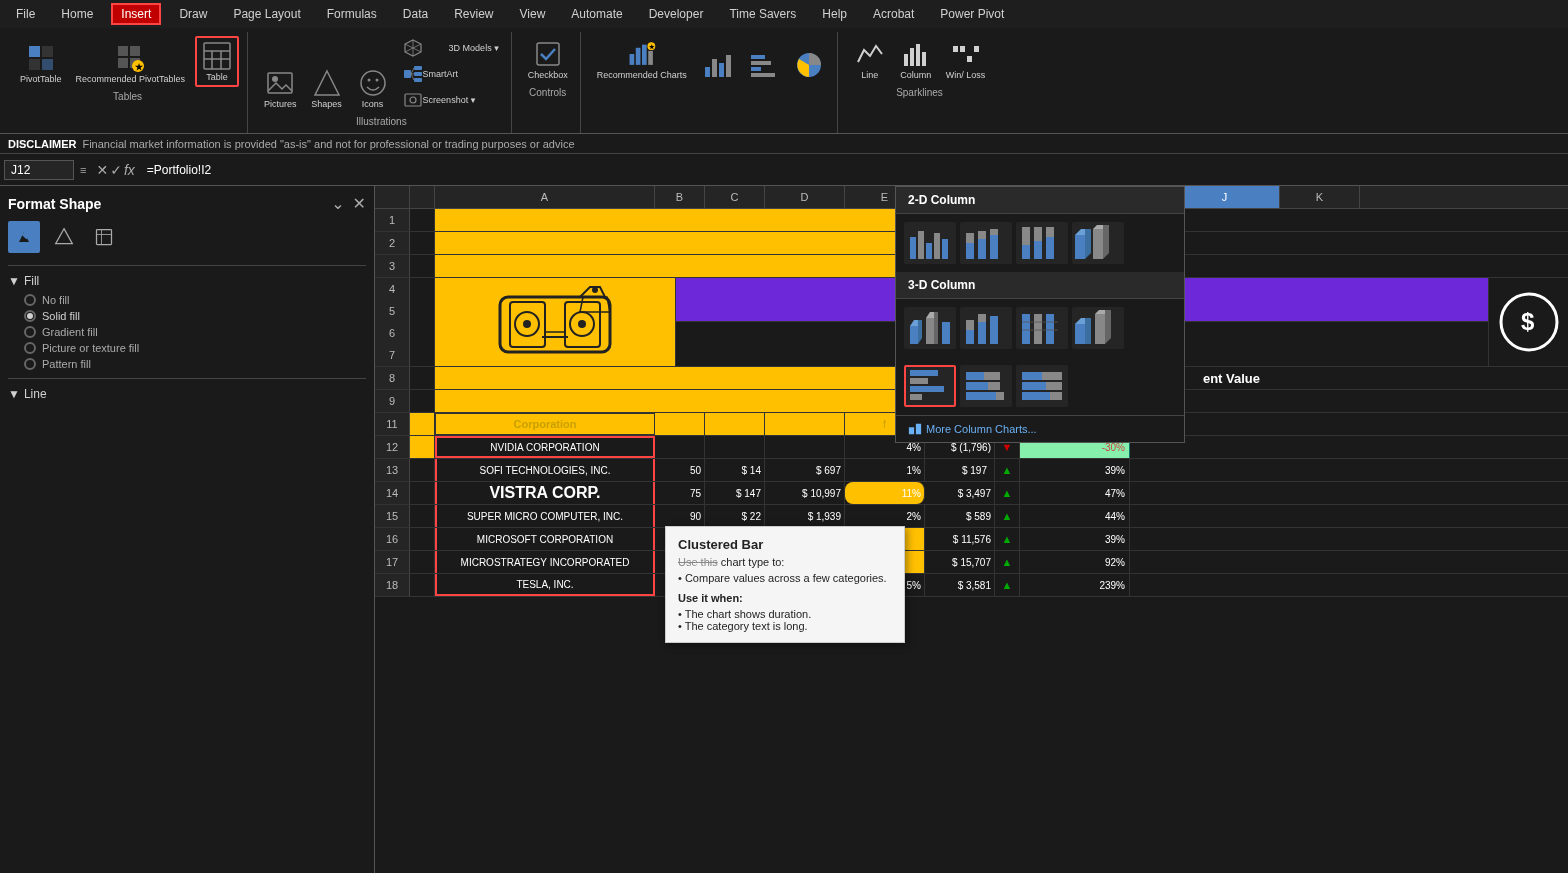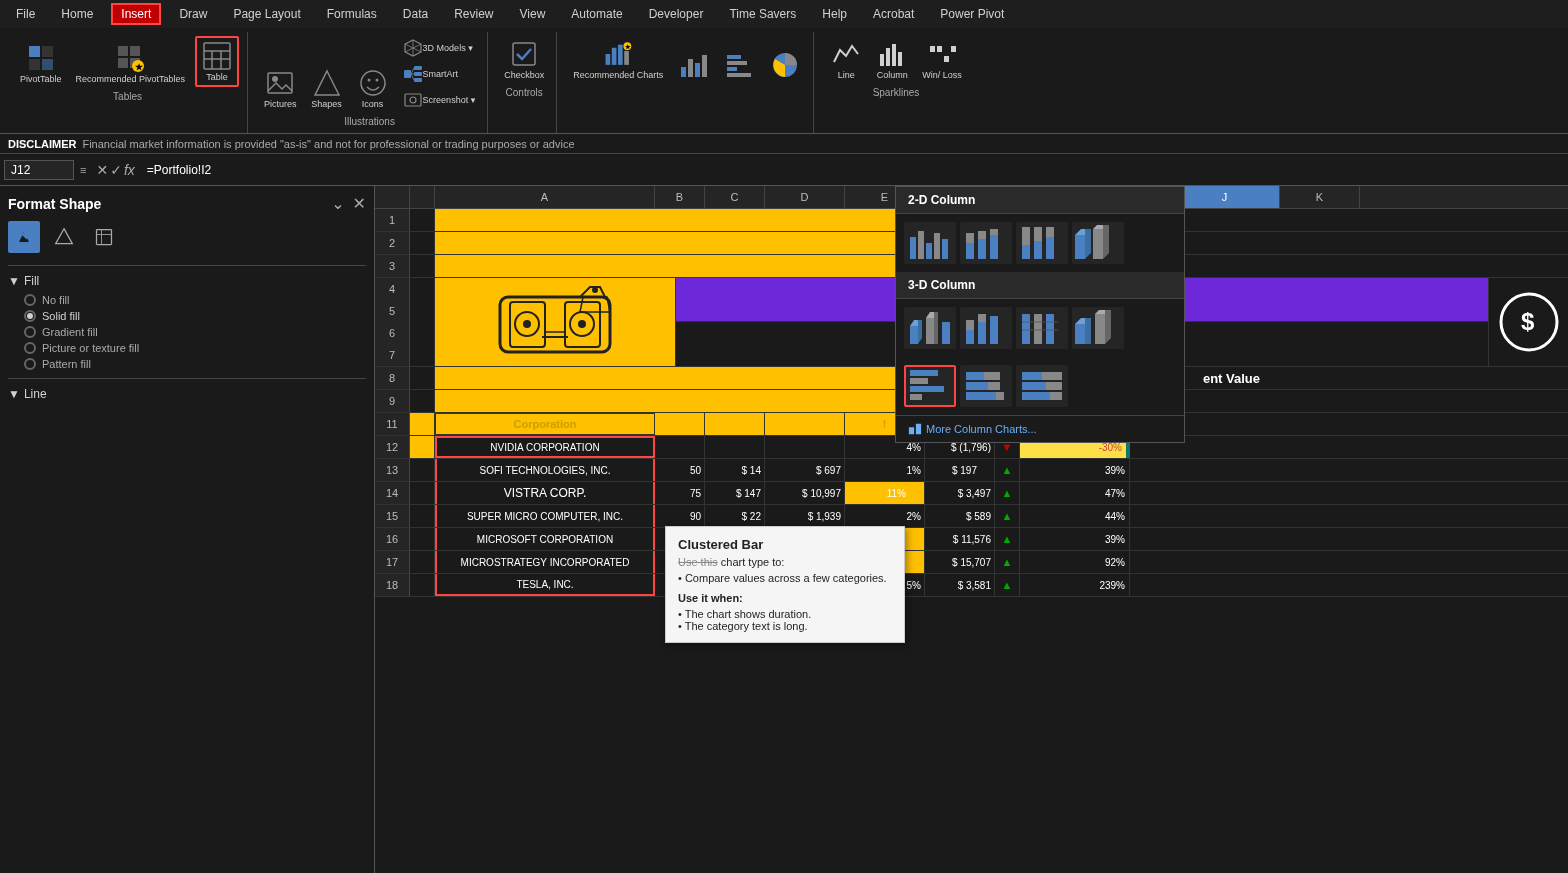--- a/index.html
+++ b/index.html
@@ -162,21 +162,21 @@
           <svg viewBox="0 0 28 28" fill="none">
               <circle cx="14" cy="14" r="12" stroke="#888" stroke-width="1.5" fill="none"></circle>
               <circle cx="10" cy="11" r="1.5" fill="#888"></circle>
               <circle cx="18" cy="11" r="1.5" fill="#888"></circle>
               <path d="M8 18 Q14 24 20 18" stroke="#888" stroke-width="1.5" fill="none"></path>
             </svg>
         </div>
         <span class="ribbon-label">Icons</span>
       </div>
       <div style="display:flex; flex-direction:column; gap:2px;">
-        <div class="ribbon-item" style="flex-direction:row; min-width:80px; justify-content:flex-start; padding:2px 4px;">
+        <div class="ribbon-item" style="flex-direction:row; min-width:80px; justify-content:flex-start; padding:2px 4px;gap:26px;">
           <div style="width:20px; height:20px; display:flex; align-items:center; justify-content:center;">
             <svg viewBox="0 0 20 20" fill="none">
                 <polygon points="10,2 18,6 18,14 10,18 2,14 2,6" stroke="#888" stroke-width="1.2" fill="none"></polygon>
                 <line x1="10" y1="2" x2="10" y2="18" stroke="#888" stroke-width="0.8"></line>
                 <line x1="2" y1="6" x2="18" y2="14" stroke="#888" stroke-width="0.8"></line>
                 <line x1="18" y1="6" x2="2" y2="14" stroke="#888" stroke-width="0.8"></line>
               </svg>
           </div>
           <span class="ribbon-label">3D Models ▾</span>
         </div>
@@ -511,46 +511,46 @@
     <div class="sheet-row">
       <div class="row-num">12</div>
       <div style="width:25px; border-right:1px solid #333; height:22px; background:#FFC000;"></div>
       <div style="width:220px; height:22px; border:2px solid #ff4444; display:flex; align-items:center; justify-content:center; font-size:10px; color:#fff; background:#1a1a1a;">NVIDIA CORPORATION</div>
       <div style="width:50px; height:22px; border-right:1px solid #333; font-size:10px; color:#fff; background:#1a1a1a; display:flex; align-items:center; justify-content:flex-end; padding-right:3px;"></div>
       <div style="width:60px; height:22px; border-right:1px solid #333; font-size:10px; color:#fff; background:#1a1a1a;"></div>
       <div style="width:80px; height:22px; border-right:1px solid #333; font-size:10px; color:#fff; background:#1a1a1a;"></div>
       <div style="width:80px; height:22px; border-right:1px solid #333; font-size:10px; color:#fff; background:#1a1a1a; display:flex; align-items:center; justify-content:flex-end; padding-right:3px;">4%</div>
       <div style="width:70px; height:22px; border-right:1px solid #333; font-size:10px; color:#fff; background:#1a1a1a; display:flex; align-items:center; justify-content:flex-end; padding-right:3px;">$ (1,796)</div>
       <div style="width:25px; height:22px; border-right:1px solid #333; font-size:11px; color:#cc0000; background:#1a1a1a; display:flex; align-items:center; justify-content:center;">▼</div>
-      <div style="width:110px; height:22px; border-right:4px solid #0f766e; font-size:10px; color:#cc4444; background:#fde047; display:flex; align-items:center; justify-content:flex-end; padding-right:4px;">-30%</div>
+      <div style="width:110px; height:22px; border-right:1px solid #0f766e; font-size:10px; color:#cc4444; background:#86efac; display:flex; align-items:center; justify-content:flex-end; padding-right:4px;">-30%</div>
       <div style="width:80px; height:22px; background:#1a1a1a;"></div>
     </div>
 
     <div class="sheet-row">
       <div class="row-num">13</div>
       <div style="width:25px; border-right:1px solid #333; height:22px;"></div>
       <div style="width:220px; height:22px; border-left:2px solid #ff4444; border-right:2px solid #ff4444; display:flex; align-items:center; justify-content:center; font-size:10px; color:#fff; background:#1a1a1a;">SOFI TECHNOLOGIES, INC.</div>
       <div style="width:50px; height:22px; border-right:1px solid #333; font-size:10px; color:#fff; background:#1a1a1a; display:flex; align-items:center; justify-content:flex-end; padding-right:3px;">50</div>
       <div style="width:60px; height:22px; border-right:1px solid #333; font-size:10px; color:#fff; background:#1a1a1a; display:flex; align-items:center; justify-content:flex-end; padding-right:3px;">$ 14</div>
       <div style="width:80px; height:22px; border-right:1px solid #333; font-size:10px; color:#fff; background:#1a1a1a; display:flex; align-items:center; justify-content:flex-end; padding-right:3px;">$ 697</div>
       <div style="width:80px; height:22px; border-right:1px solid #333; font-size:10px; color:#fff; background:#1a1a1a; display:flex; align-items:center; justify-content:flex-end; padding-right:3px;">1%</div>
-      <div style="width:70px; height:22px; border-right:1px solid #333; font-size:10px; color:#fff; background:#1a1a1a; display:flex; align-items:center; justify-content:flex-end; padding-right:17px;">$ 197</div>
+      <div style="width:70px; height:22px; border-right:1px solid #333; font-size:10px; color:#fff; background:#1a1a1a; display:flex; align-items:center; justify-content:flex-end; padding-right:7px;">$ 197</div>
       <div style="width:25px; height:22px; border-right:1px solid #333; font-size:11px; color:#00aa00; background:#1a1a1a; display:flex; align-items:center; justify-content:center;">▲</div>
       <div style="width:110px; height:22px; border-right:1px solid #333; font-size:10px; color:#fff; background:#1a1a1a; display:flex; align-items:center; justify-content:flex-end; padding-right:4px;">39%</div>
       <div style="width:80px; height:22px; background:#1a1a1a;"></div>
     </div>
 
     <div class="sheet-row">
       <div class="row-num">14</div>
       <div style="width:25px; border-right:1px solid #333; height:22px;"></div>
-      <div style="width:220px; height:22px; border-left:2px solid #ff4444; border-right:2px solid #ff4444; display:flex; align-items:center; justify-content:center; font-size:12px; color:#fff; background:#1a1a1a;">VISTRA CORP.</div>
+      <div style="width:220px; height:22px; border-left:2px solid #ff4444; border-right:2px solid #ff4444; display:flex; align-items:center; justify-content:center; font-size:16px; color:#fff; background:#1a1a1a;font-weight:bold;">VISTRA CORP.</div>
       <div style="width:50px; height:22px; border-right:1px solid #333; font-size:10px; color:#fff; background:#1a1a1a; display:flex; align-items:center; justify-content:flex-end; padding-right:3px;">75</div>
       <div style="width:60px; height:22px; border-right:1px solid #333; font-size:10px; color:#fff; background:#1a1a1a; display:flex; align-items:center; justify-content:flex-end; padding-right:3px;">$ 147</div>
       <div style="width:80px; height:22px; border-right:1px solid #333; font-size:10px; color:#fff; background:#1a1a1a; display:flex; align-items:center; justify-content:flex-end; padding-right:3px;">$ 10,997</div>
-      <div style="width:80px; height:22px; border-right:1px solid #333; font-size:10px; color:#fff; background:#FFC000; display:flex; align-items:center; justify-content:flex-end; padding-right:18px;">11%</div>
+      <div style="width:80px; height:22px; border-right:1px solid #333; font-size:10px; color:#fff; background:#FFC000; display:flex; align-items:center; justify-content:flex-end; padding-right:3px;border-radius:8px;">11%</div>
       <div style="width:70px; height:22px; border-right:1px solid #333; font-size:10px; color:#fff; background:#1a1a1a; display:flex; align-items:center; justify-content:flex-end; padding-right:3px;">$ 3,497</div>
       <div style="width:25px; height:22px; border-right:1px solid #333; font-size:11px; color:#00aa00; background:#1a1a1a; display:flex; align-items:center; justify-content:center;">▲</div>
       <div style="width:110px; height:22px; border-right:1px solid #333; font-size:10px; color:#fff; background:#1a1a1a; display:flex; align-items:center; justify-content:flex-end; padding-right:4px;">47%</div>
       <div style="width:80px; height:22px; background:#1a1a1a;"></div>
     </div>
 
     <div class="sheet-row">
       <div class="row-num">15</div>
       <div style="width:25px; border-right:1px solid #333; height:22px;"></div>
       <div style="width:220px; height:22px; border-left:2px solid #ff4444; border-right:2px solid #ff4444; display:flex; align-items:center; justify-content:center; font-size:10px; color:#fff; background:#1a1a1a;">SUPER MICRO COMPUTER, INC.</div>

